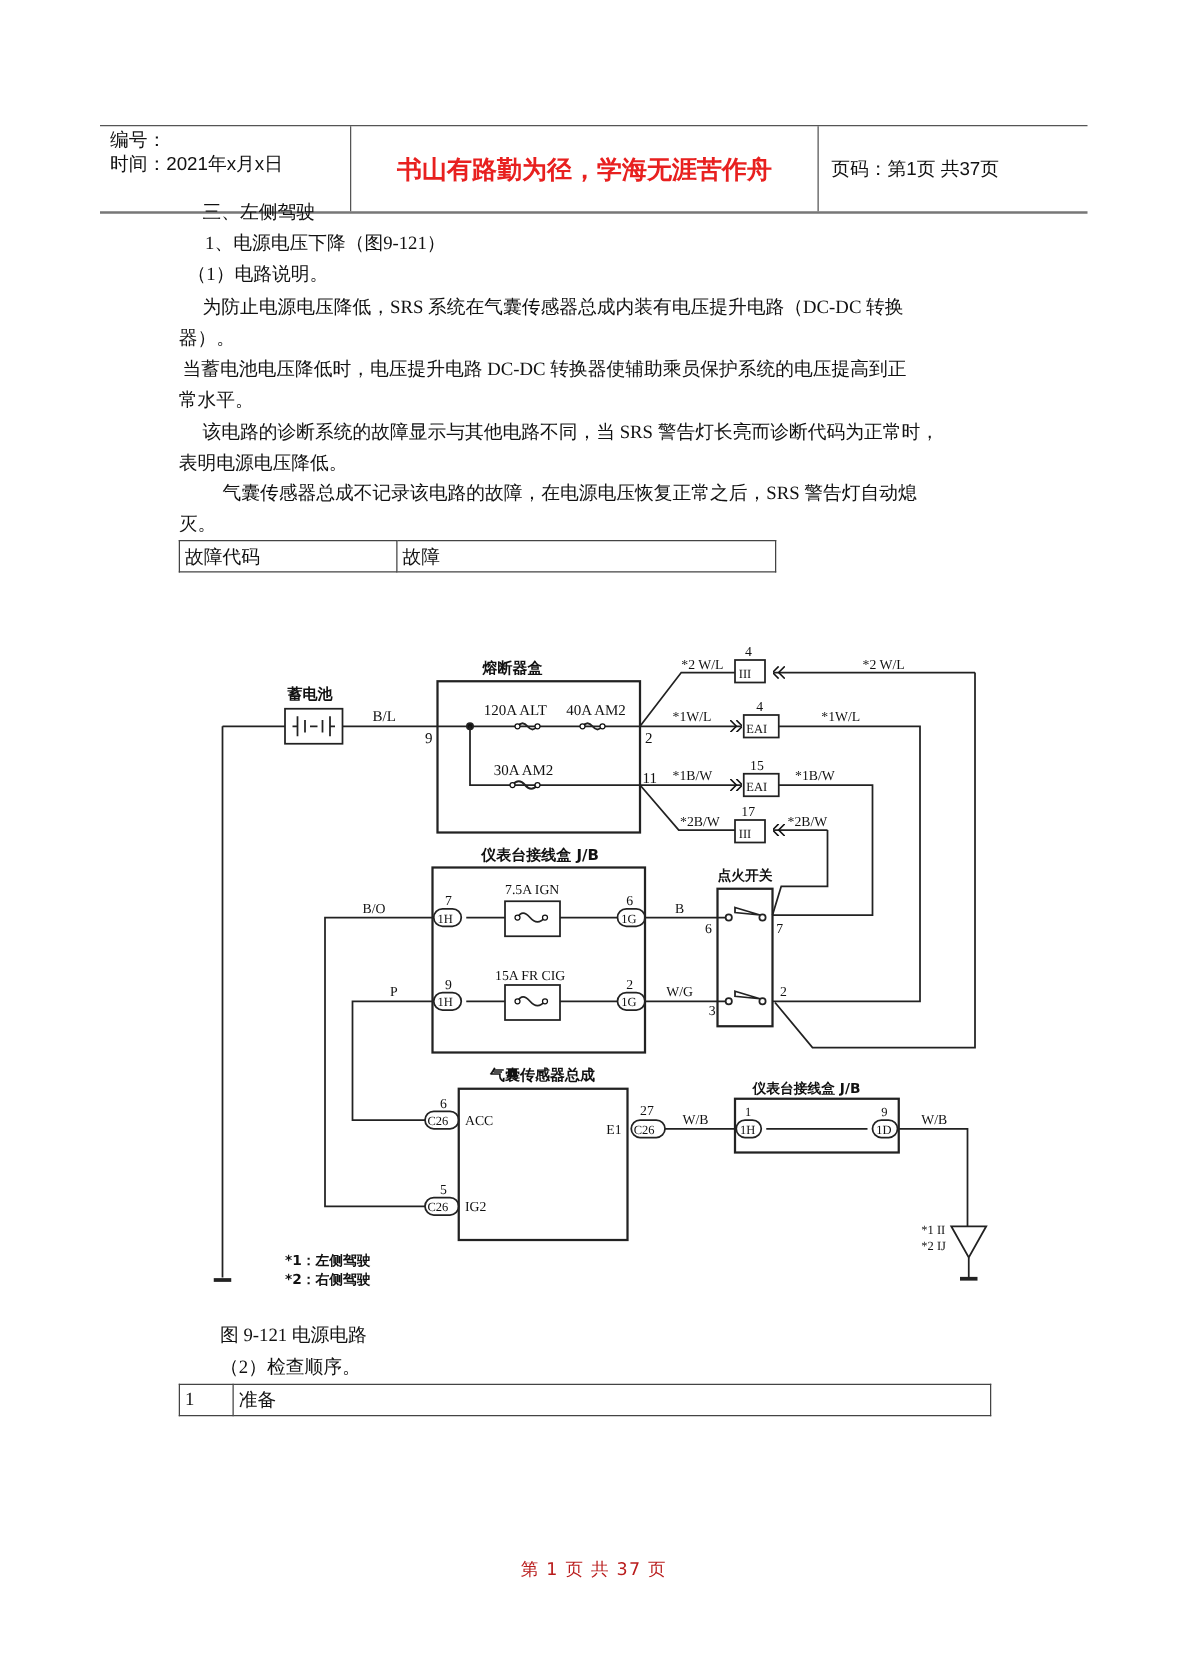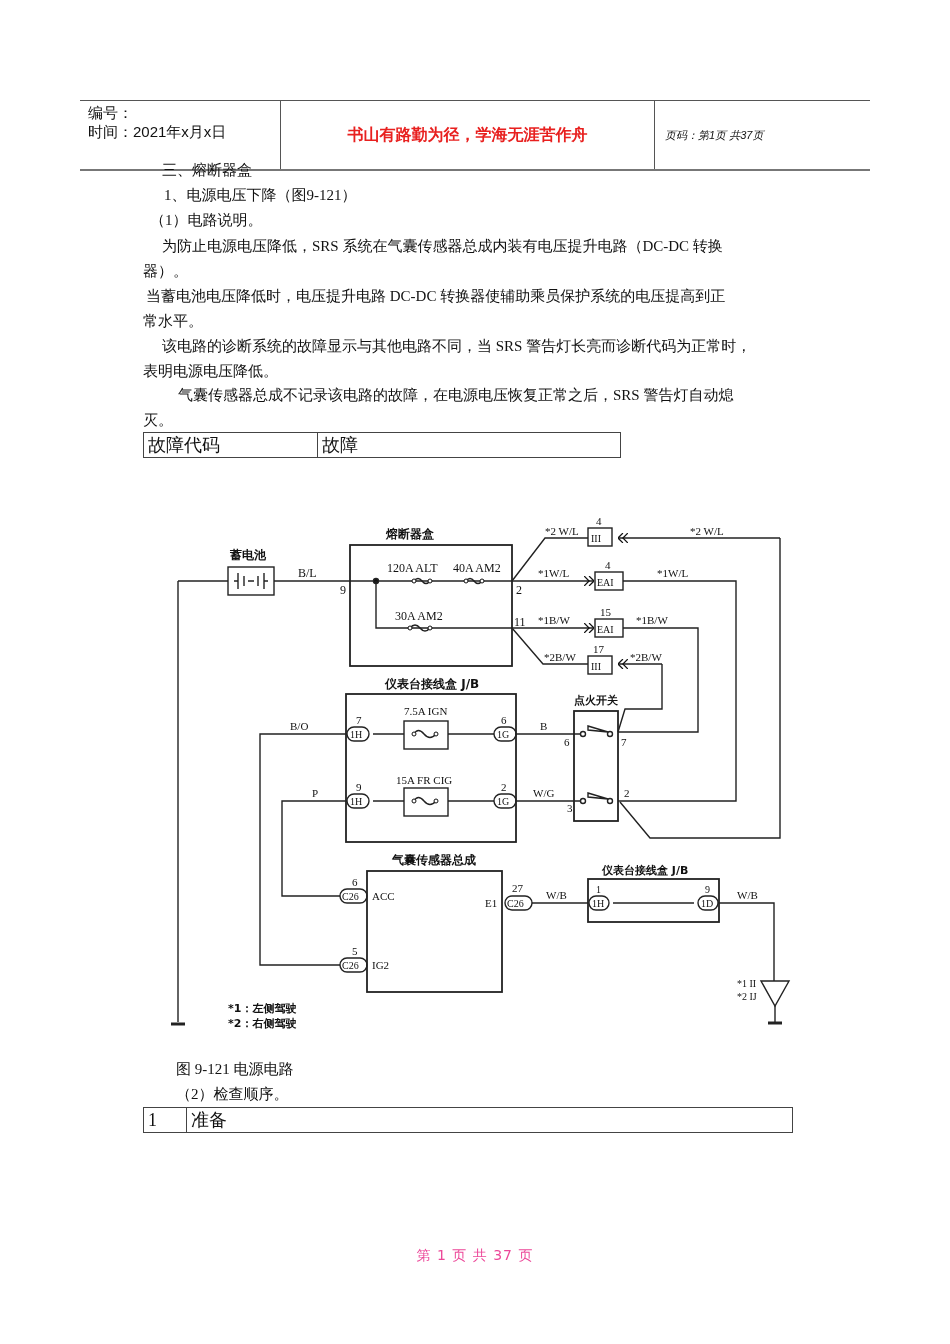--- a/index.html
+++ b/index.html
@@ -3,44 +3,44 @@
 <meta charset="utf-8">
 <style>
   html, body { margin:0; padding:0; background:#fff; }
   body { width:950px; height:1344px; position:relative; overflow:hidden;
          font-family:"Liberation Serif","DejaVu Serif",serif; color:#111; }
   .hdr { position:absolute; left:80px; top:68px; width:790px; height:68px;
          border-top:1px solid #555; border-bottom:2px solid #777; display:flex;margin-top:32px; }
   .hdr .c1 { width:201px; border-right:1px solid #555; font-family:"Liberation Sans","DejaVu Sans",sans-serif;
              font-size:15px; line-height:19px; padding:2px 0 0 8px; box-sizing:border-box; }
   .hdr .c2 { width:373px; border-right:1px solid #555; display:flex; align-items:center; justify-content:center;
-             color:#e8201f; font-family:"DejaVu Sans",sans-serif; font-size:16px; font-weight:bold; }
-  .hdr .c3 { flex:1; display:flex; align-items:center; padding-left:10px; font-size:11px;
-             font-family:"Liberation Sans","DejaVu Sans",sans-serif;font-style:italic; }
+             color:#e8201f; font-family:"DejaVu Sans",sans-serif; font-size:20px; font-weight:bold; }
+  .hdr .c3 { flex:1; display:flex; align-items:center; padding-left:10px; font-size:15px;
+             font-family:"Liberation Sans","DejaVu Sans",sans-serif; }
   .p { position:absolute; font-size:15px; line-height:24px; white-space:nowrap; }
-  table.t { position:absolute; border-collapse:collapse; font-size:18px; }
+  table.t { position:absolute; border-collapse:collapse; font-size:15px; }
   table.t td { border:1px solid #444; padding:0 4px; height:24px; }
   .footer { position:absolute; left:0; width:950px; top:1247px; text-align:center; font-size:14px;
-            font-family:"DejaVu Sans",sans-serif; color:#ec4899; letter-spacing:1px; }
+            font-family:"DejaVu Sans",sans-serif; color:#b91c1c; letter-spacing:1px; }
   svg text { font-family:"Liberation Serif","DejaVu Serif",serif; fill:#111; }
   svg .cn { font-family:"DejaVu Sans",sans-serif; font-weight:bold; }
 </style>
 </head>
 <body>
 
 <div class="hdr">
   <div class="c1">
     <div>编号：</div>
     <div>时间：2021年x月x日</div>
   </div>
   <div class="c2">书山有路勤为径，学海无涯苦作舟</div>
   <div class="c3">页码：第1页  共37页</div>
 </div>
 
-<div class="p" style="left:162px;top:158px">三、熔断器盒</div>
+<div class="p" style="left:162px;top:158px">三、左侧驾驶</div>
 <div class="p" style="left:164px;top:183px">1、电源电压下降（图9-121）</div>
 <div class="p" style="left:150px;top:208px">（1）电路说明。</div>
 <div class="p" style="left:162px;top:234px">为防止电源电压降低，SRS 系统在气囊传感器总成内装有电压提升电路（DC-DC 转换</div>
 <div class="p" style="left:143px;top:259px">器）。</div>
 <div class="p" style="left:146px;top:284px">当蓄电池电压降低时，电压提升电路 DC-DC 转换器使辅助乘员保护系统的电压提高到正</div>
 <div class="p" style="left:143px;top:309px">常水平。</div>
 <div class="p" style="left:162px;top:334px">该电路的诊断系统的故障显示与其他电路不同，当 SRS 警告灯长亮而诊断代码为正常时，</div>
 <div class="p" style="left:143px;top:359px">表明电源电压降低。</div>
 <div class="p" style="left:178px;top:383px">气囊传感器总成不记录该电路的故障，在电源电压恢复正常之后，SRS 警告灯自动熄</div>
 <div class="p" style="left:143px;top:408px">灭。</div>

